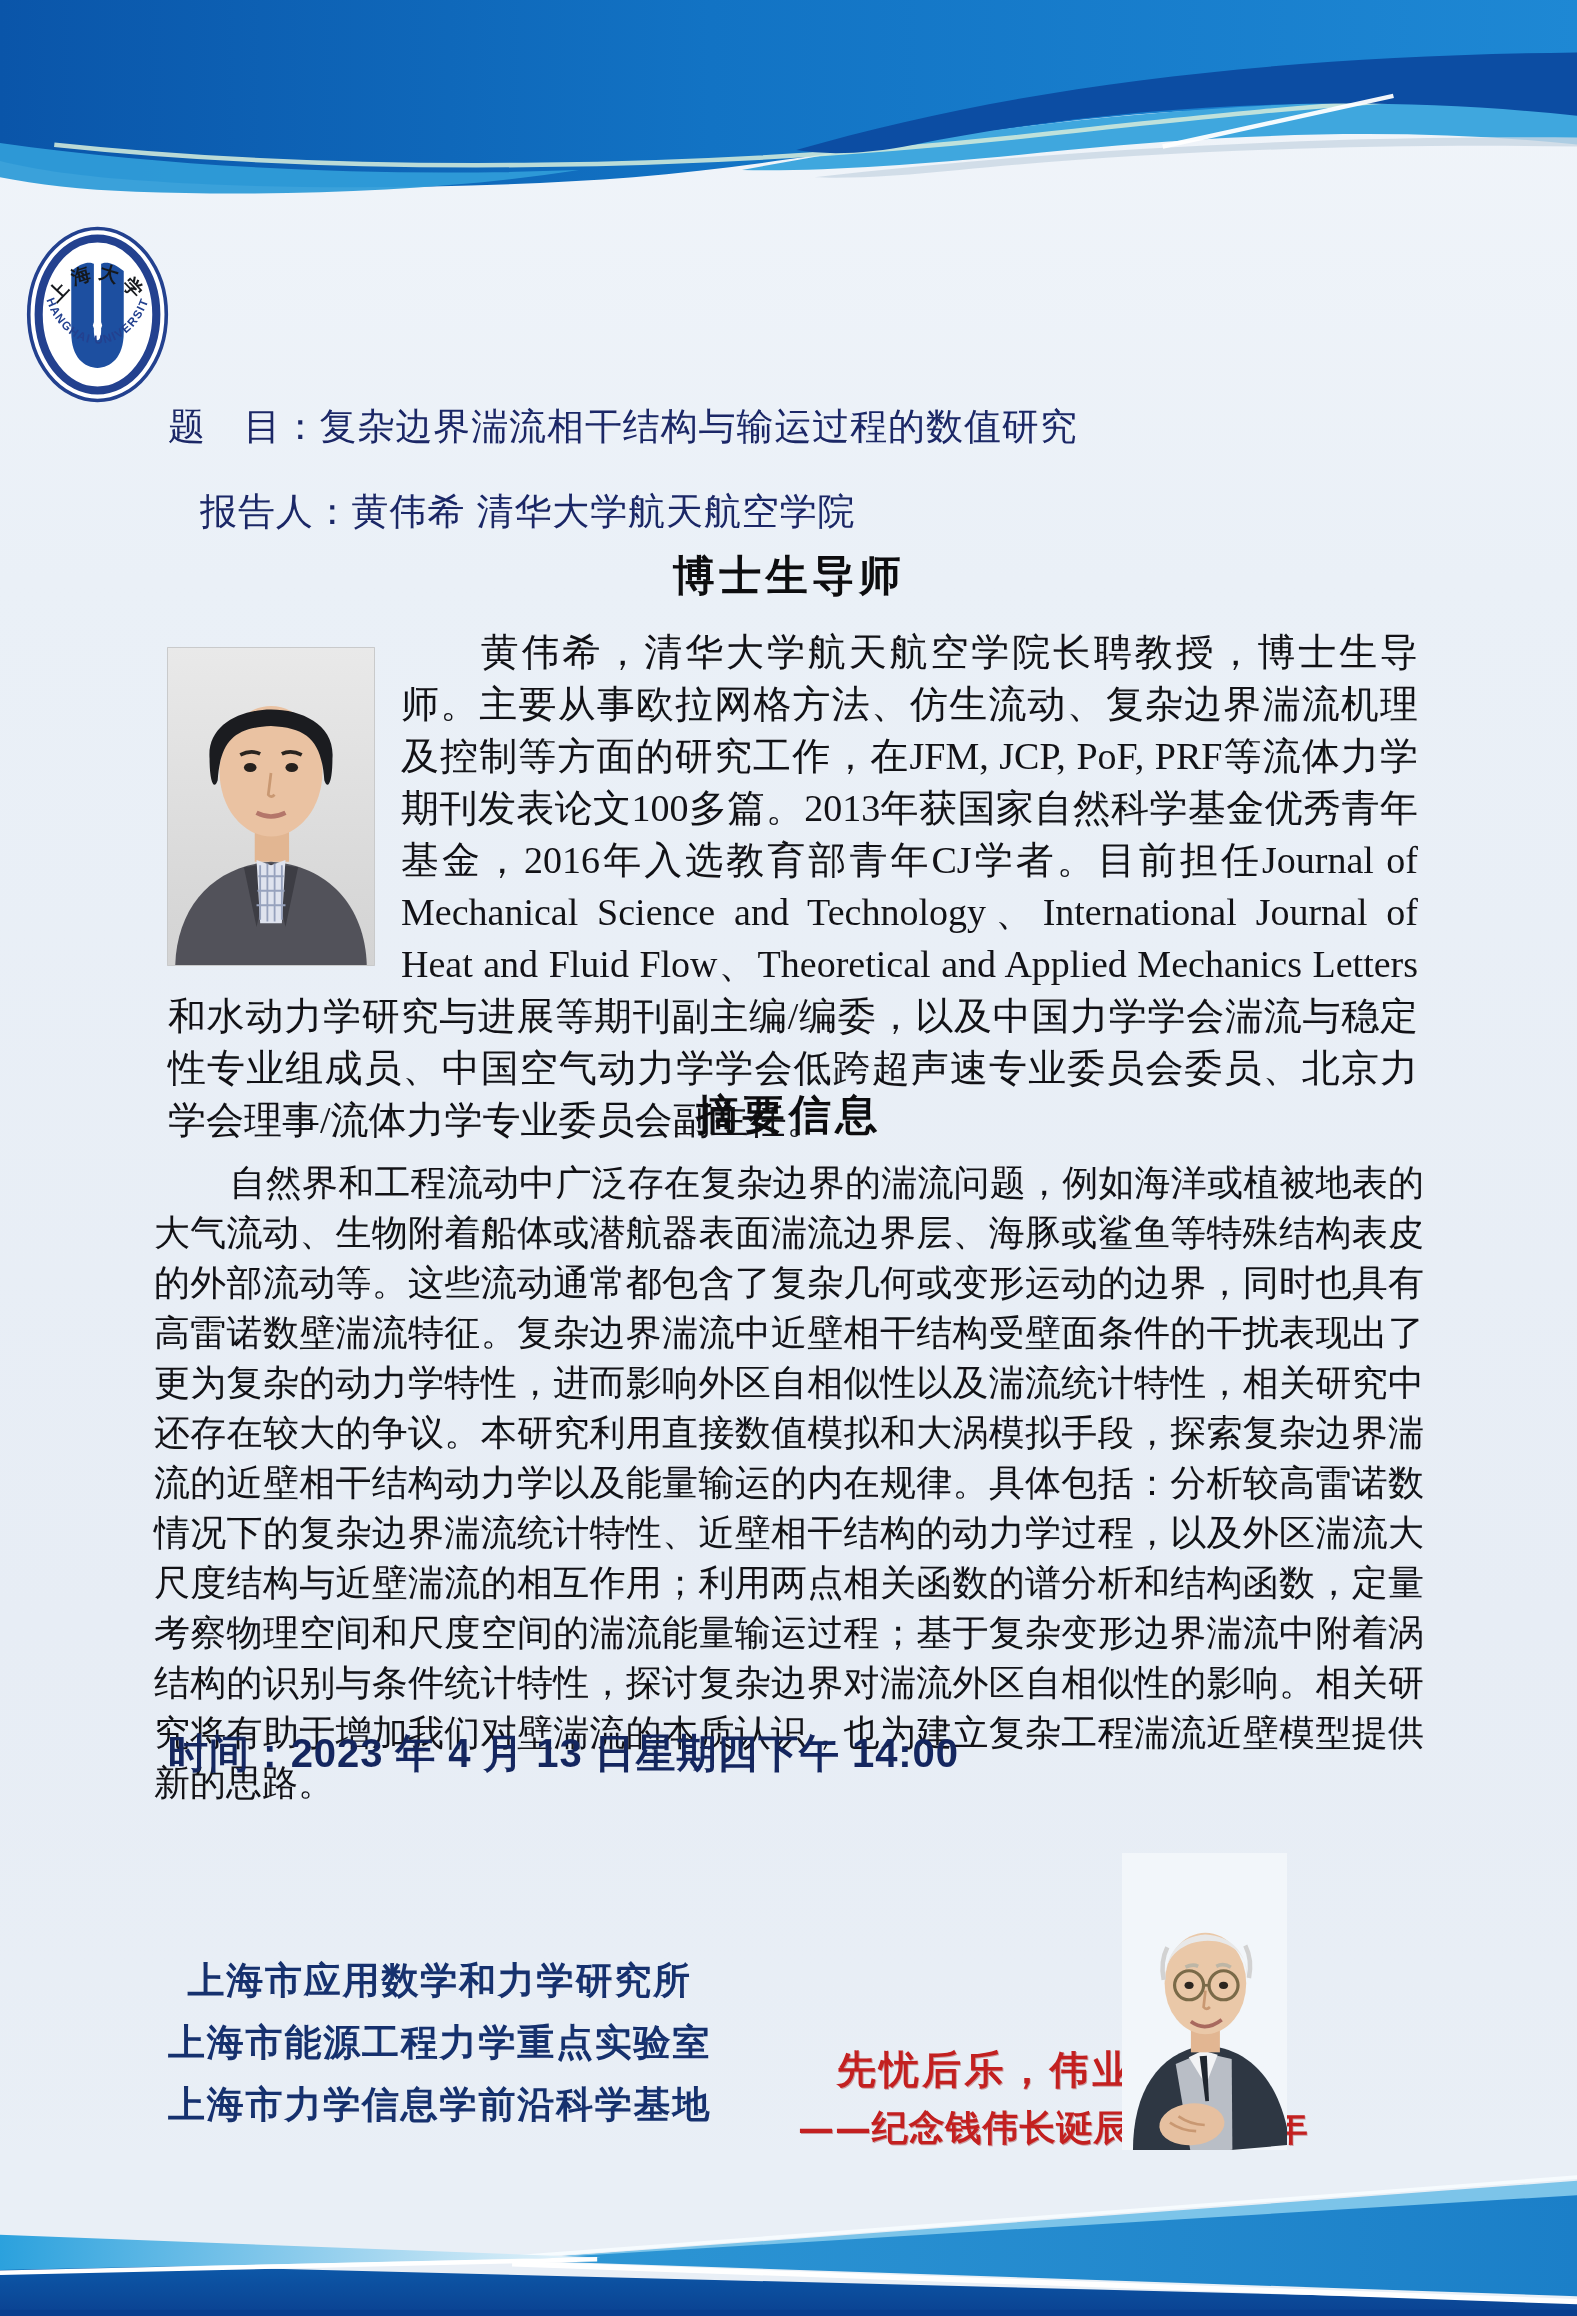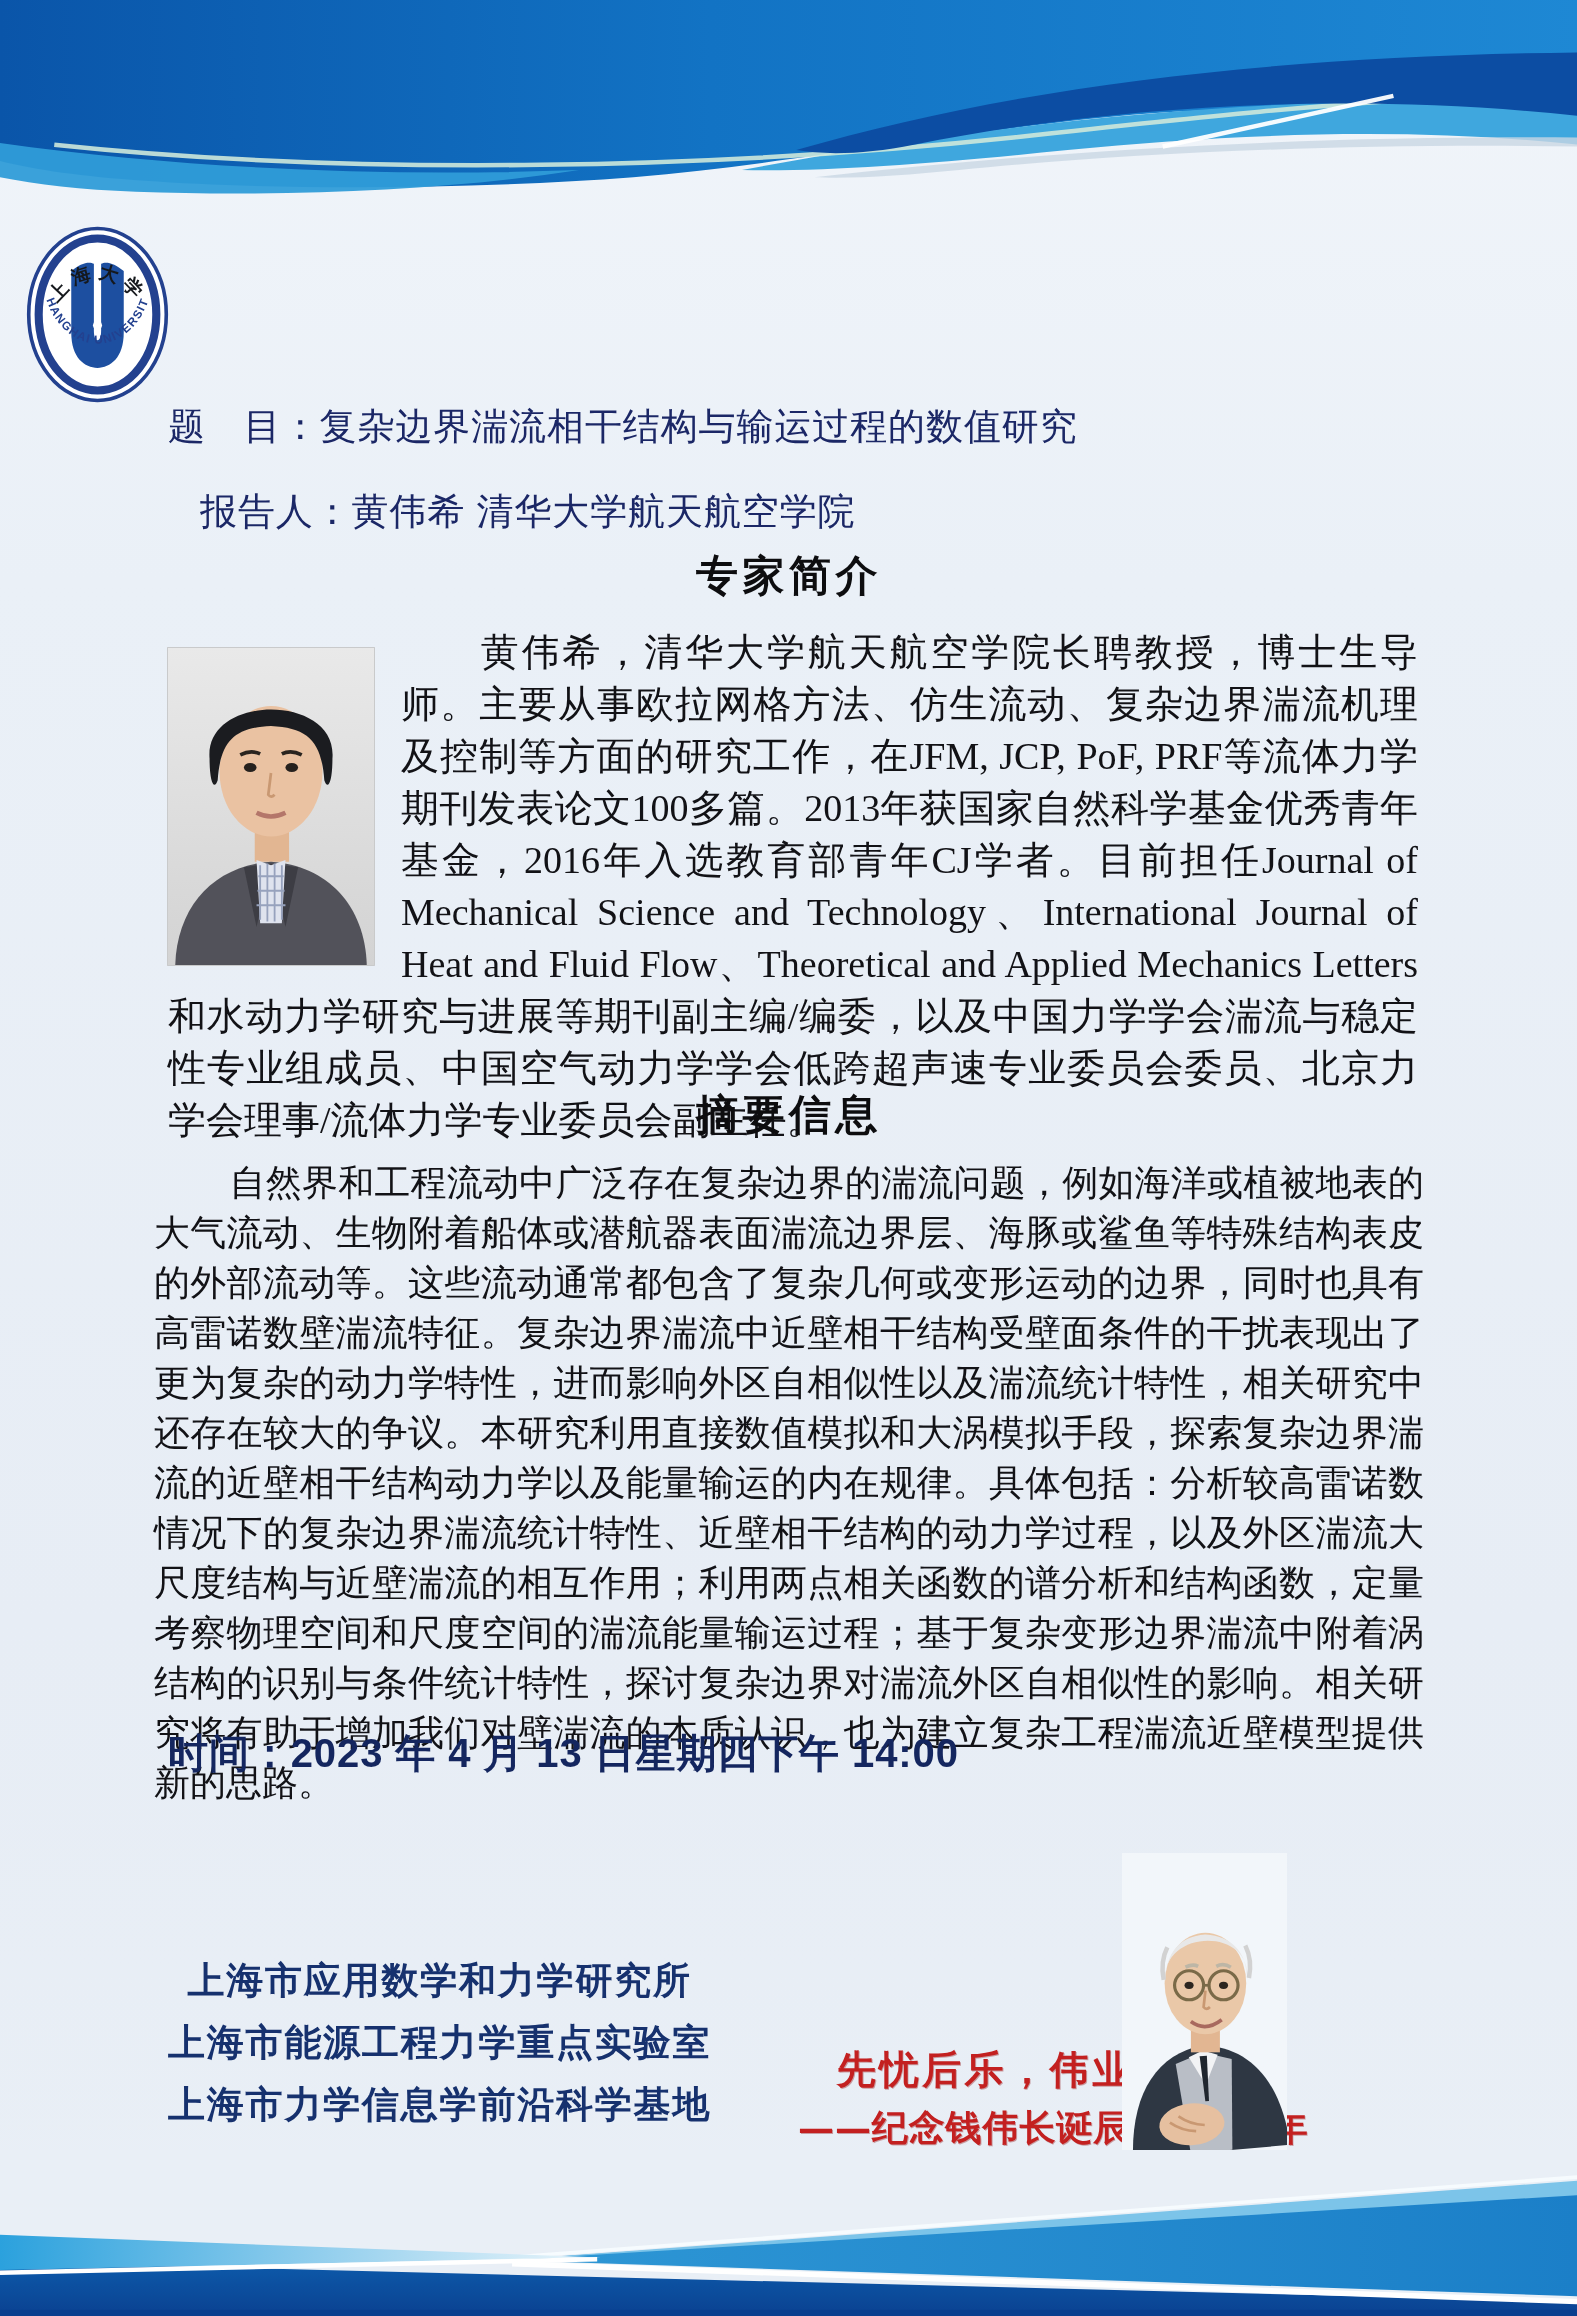--- a/index.html
+++ b/index.html
@@ -103,21 +103,21 @@
 
 
   <div class="abs meta-line topic-line">
     <span>题　目：</span><span>复杂边界湍流相干结构与输运过程的数值研究</span>
   </div>
 
   <div class="abs meta-line speaker-line">
     <span>报告人：</span><span>黄伟希  清华大学航天航空学院</span>
   </div>
 
-  <div class="abs section-heading bio-heading">专家简介</div>
+  <div class="abs section-heading bio-heading">博士生导师</div>
 
   <div class="abs bio-wrap">
     <svg class="bio-photo" viewBox="0 0 228 350" preserveAspectRatio="none">
       <defs>
         <linearGradient id="gPh" x1="0" y1="0" x2="0" y2="1">
           <stop offset="0" stop-color="#e9e9e9"></stop>
           <stop offset="1" stop-color="#d3d3d3"></stop>
         </linearGradient>
       </defs>
       <rect width="228" height="350" fill="url(#gPh)"></rect>

